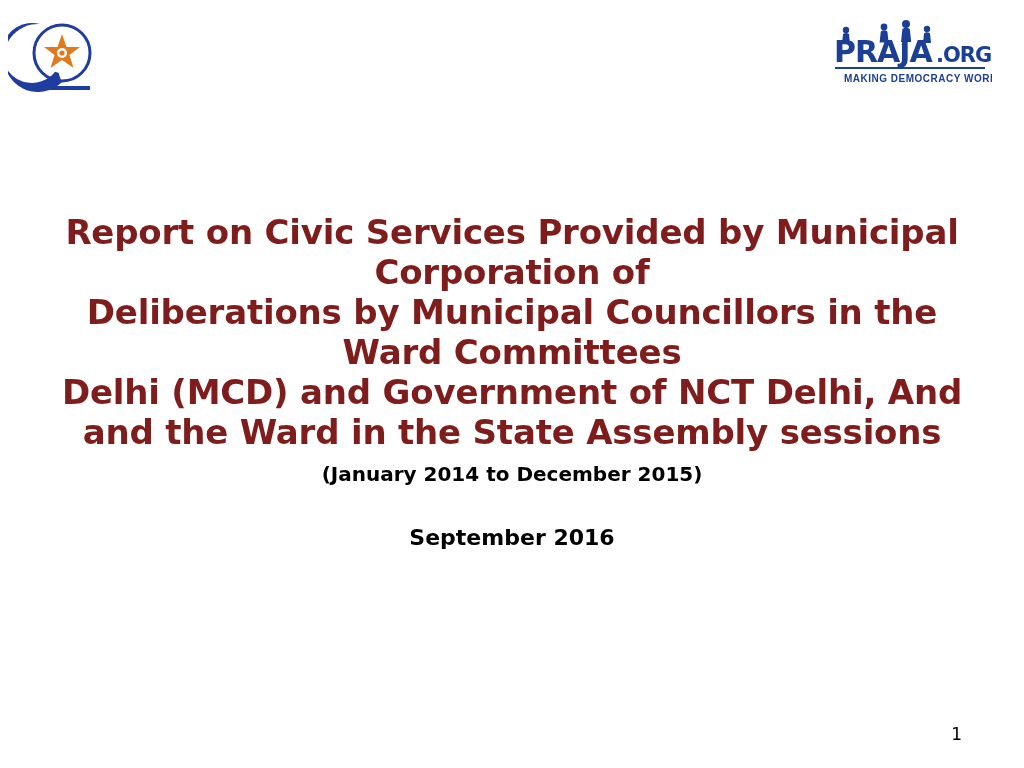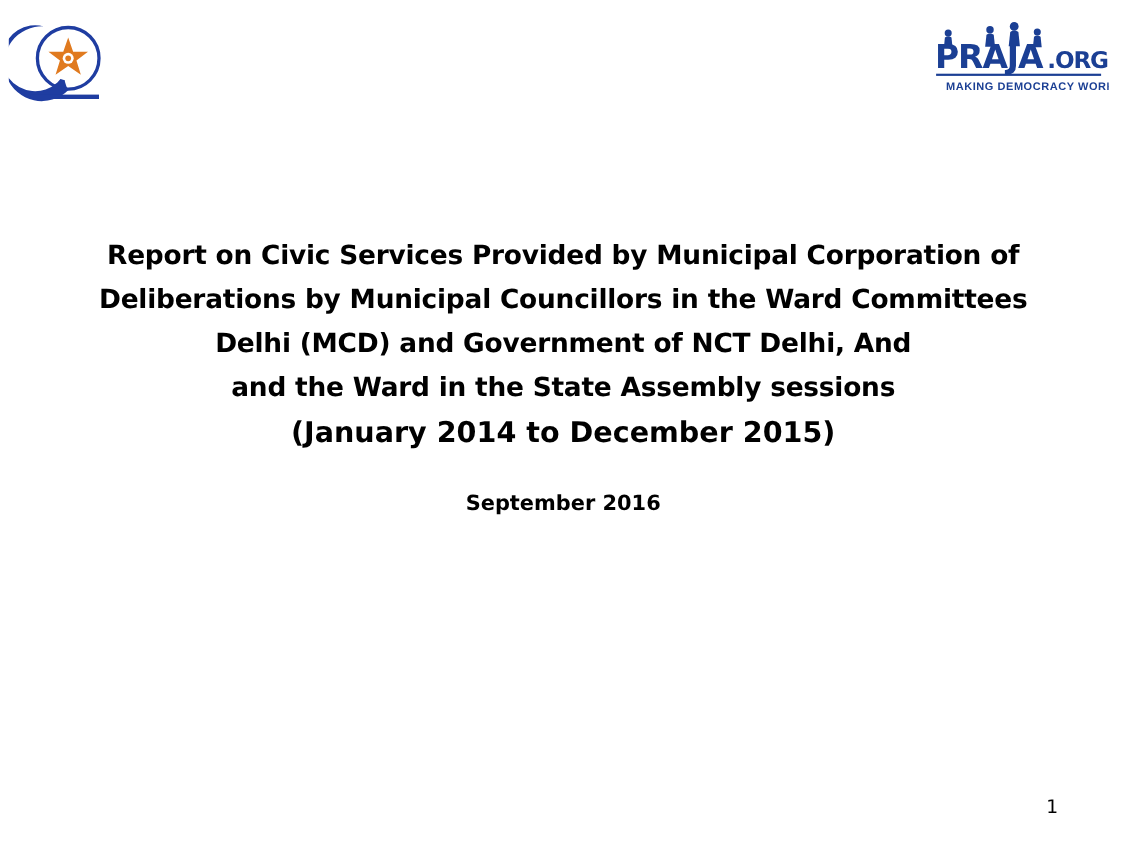--- a/index.html
+++ b/index.html
@@ -27,21 +27,21 @@
   .logo-left {
     position: absolute;
     left: 8px;
     top: 10px;
     width: 96px;
     height: 86px;
   }
 
   .logo-right {
     position: absolute;
-    right: 16px;
+    right: 32px;
     top: 18px;
     width: 160px;
     height: 72px;
   }
 
   .praja-word {
     font-family: "DejaVu Sans", sans-serif;
     font-weight: bold;
     letter-spacing: -1px;
     fill: #1b3f94;
@@ -59,43 +59,43 @@
     position: absolute;
     left: 52px;
     top: 212px;
     width: 920px;
     text-align: center;
   }
 
   .title-line {
     font-family: "DejaVu Sans", sans-serif;
     font-weight: bold;
-    font-size: 24px;
+    font-size: 34px;
     line-height: 40px;
-    color: #000000;
+    color: #7f1d1d;
     letter-spacing: -0.2px;
   }
 
   .subtitle-line {
     font-family: "DejaVu Sans", sans-serif;
     font-weight: bold;
-    font-size: 26px;
+    font-size: 20px;
     line-height: 40px;
     color: #000000;
     margin-top: 2px;
   }
 
   .spacer-line {
     height: 28px;
   }
 
   .date-line {
     font-family: "DejaVu Sans", sans-serif;
     font-weight: bold;
-    font-size: 19px;
+    font-size: 22px;
     line-height: 32px;
     color: #000000;
   }
 
   
   .page-number {
     position: absolute;
     right: 62px;
     bottom: 24px;
     font-family: "DejaVu Sans", sans-serif;

